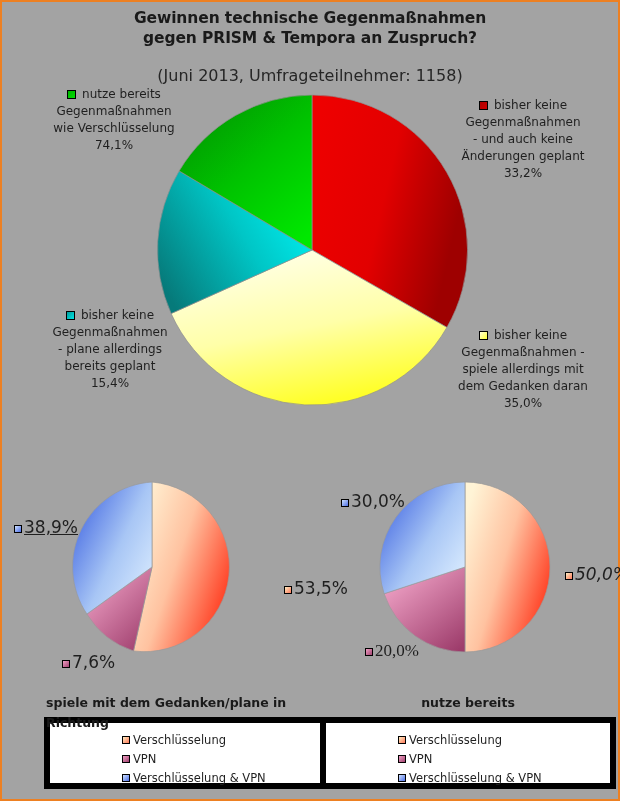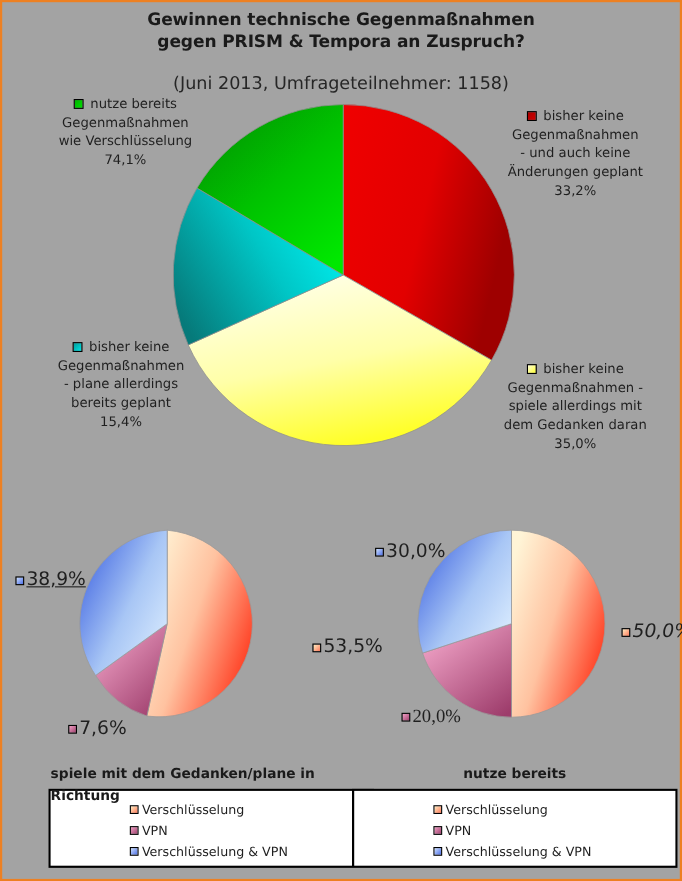--- a/index.html
+++ b/index.html
@@ -115,21 +115,21 @@
     font-size: 12.5px;
     font-weight: bold;
     color: #1a1a1a;
     height: 20px;
     line-height: 20px;
   }
   #legend-panel-1 .legend-title { text-align: left; padding-left: 2px; }
   #legend-panel-2 .legend-title { text-align: center; }
 
   .legend-box {
-    border: 2px solid #000000;
+    border: 6px solid #000000;
     background: #fff;
     padding: 8px 0 8px 0;
     margin-top: 4px;
     height: 72px;
   }
   .legend-row {
     font-size: 11.5px;
     color: #1f1f1f;
     line-height: 19px;
     padding-left: 72px;

